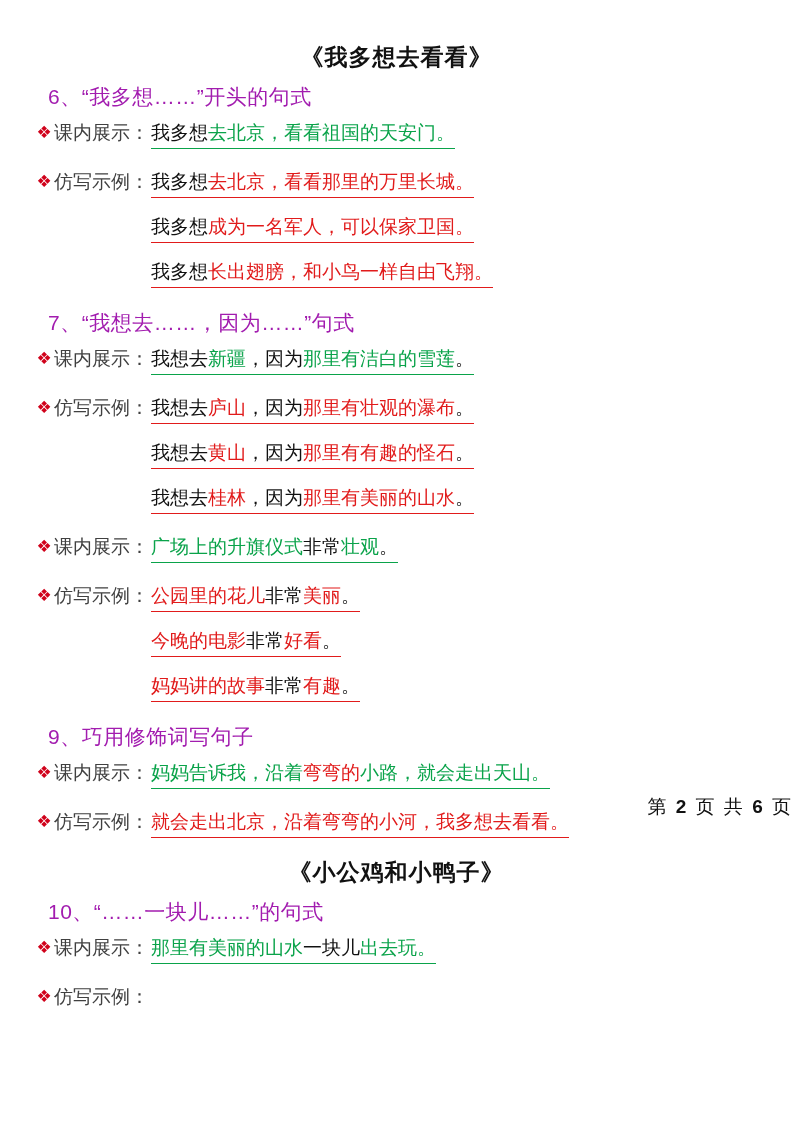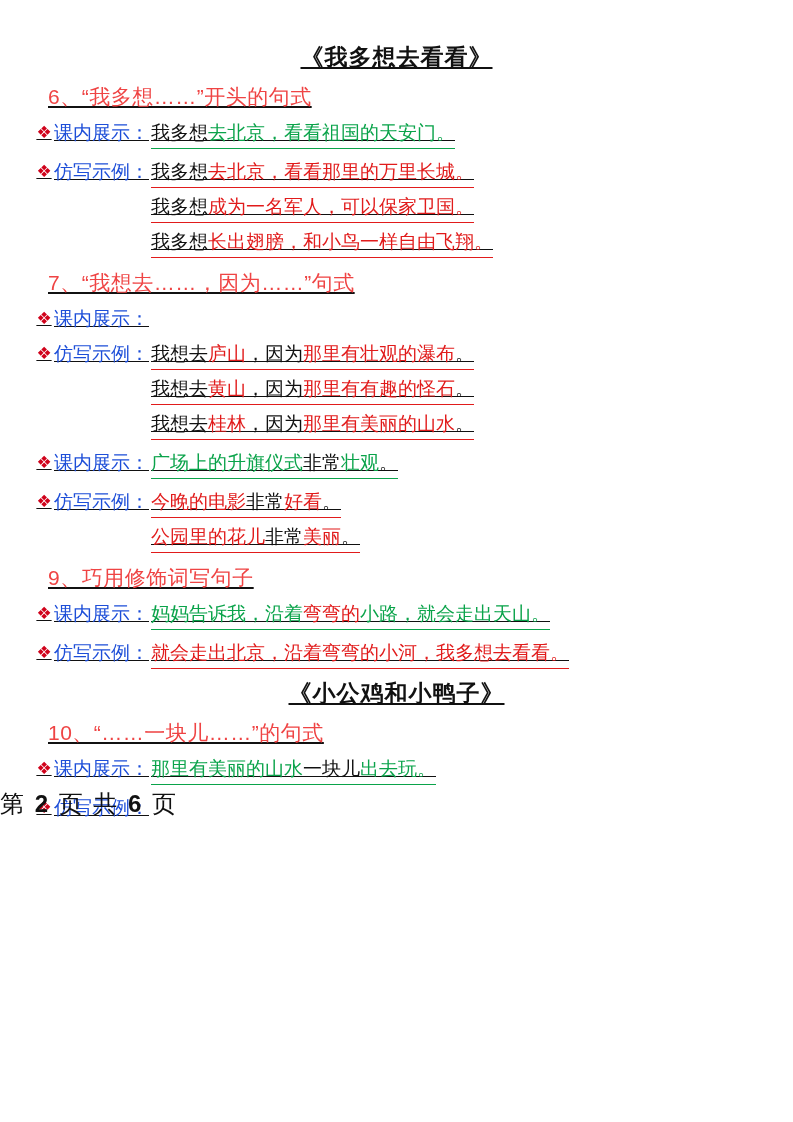--- a/index.html
+++ b/index.html
@@ -14,37 +14,36 @@
     color: #111;
     position: relative;
     overflow: hidden;
   }
   .page {
     width: 793px;
     height: 836px;
     box-sizing: border-box;
     padding: 36px 34px 10px 34px;
     position: relative;
-    text-decoration: underline;
   }
 
   
   .doc-title {
     text-align: center;
     font-size: 23px;
     font-weight: bold;
     color: #111;
     letter-spacing: 1px;
     margin: 6px 0 10px 0;
   }
 
   
   .section-head {
     font-size: 21px;
-    color: #ef4444;
+    color: #a21caf;
     margin: 8px 0 6px 14px;
     letter-spacing: 0.5px;
     white-space: nowrap;
   }
 
   
   .row {
     display: flex;
     align-items: flex-start;
     margin: 4px 0 2px 0;
@@ -53,59 +52,59 @@
     color: #d0021b;
     font-size: 17px;
     line-height: 30px;
     width: 20px;
     flex: 0 0 20px;
     text-align: center;
     padding-top: 1px;
   }
   .row-label {
     font-size: 19px;
-    color: #1d4ed8;
+    color: #404040;
     line-height: 30px;
     white-space: nowrap;
     flex: 0 0 auto;
     padding-top: 1px;
   }
   .row-body {
     display: flex;
     flex-direction: column;
     flex: 1 1 auto;
     padding-left: 2px;
   }
   .line {
     font-size: 19px;
     line-height: 31px;
     white-space: nowrap;
     display: inline-block;
     width: fit-content;
     border-bottom-width: 1.5px;
     border-bottom-style: solid;
     padding-bottom: 0px;
-    margin-bottom: 3px;
+    margin-bottom: 13px;
   }
   .line.green { color: #0aa34a; border-bottom-color: #0aa34a; }
   .line.red   { color: #e11b1b; border-bottom-color: #e11b1b; text-align: center; }
 
   
   .g { color: #0aa34a; }
   .r { color: #e11b1b; }
   .k { color: #111111; }
 
   
   .footer {
     position: absolute;
     bottom: 16px;
     left: 0;
     width: 793px;
-    text-align: left;
-    font-size: 24px;
+    text-align: right;
+    font-size: 19px;
     color: #111;
     letter-spacing: 2px;
   }
   .footer .pg { color: #111; font-weight: bold; }
 </style>
 </head>
 <body>
 
 <div class="page">
 
@@ -126,20 +125,23 @@
         <div class="row-body">
           <div class="line red"><span class="k">我多想</span><span class="r">去北京，看看那里的万里长城。</span></div>
           <div class="line red"><span class="k">我多想</span><span class="r">成为一名军人，可以保家卫国。</span></div>
           <div class="line red"><span class="k">我多想</span><span class="r">长出翅膀，和小鸟一样自由飞翔。</span></div>
         </div>
       </div>
       <div class="section-head">7、“我想去……，因为……”句式</div>
       <div class="row">
         <span class="bullet">❖</span>
         <span class="row-label">课内展示：</span>
+        <div class="row-body">
+          <div class="line green"><span class="k">我想去</span><span class="g">新疆</span><span class="k">，因为</span><span class="g">那里有洁白的雪莲</span><span class="k">。</span></div>
+        </div>
       </div>
       <div class="row">
         <span class="bullet">❖</span>
         <span class="row-label">仿写示例：</span>
         <div class="row-body">
           <div class="line red"><span class="k">我想去</span><span class="r">庐山</span><span class="k">，因为</span><span class="r">那里有壮观的瀑布</span><span class="k">。</span></div>
           <div class="line red"><span class="k">我想去</span><span class="r">黄山</span><span class="k">，因为</span><span class="r">那里有有趣的怪石</span><span class="k">。</span></div>
           <div class="line red"><span class="k">我想去</span><span class="r">桂林</span><span class="k">，因为</span><span class="r">那里有美丽的山水</span><span class="k">。</span></div>
         </div>
       </div>
@@ -147,22 +149,23 @@
         <span class="bullet">❖</span>
         <span class="row-label">课内展示：</span>
         <div class="row-body">
           <div class="line green"><span class="g">广场上的升旗仪式</span><span class="k">非常</span><span class="g">壮观</span><span class="k">。</span></div>
         </div>
       </div>
       <div class="row">
         <span class="bullet">❖</span>
         <span class="row-label">仿写示例：</span>
         <div class="row-body">
+          <div class="line red"><span class="r">公园里的花儿</span><span class="k">非常</span><span class="r">美丽</span><span class="k">。</span></div>
           <div class="line red"><span class="r">今晚的电影</span><span class="k">非常</span><span class="r">好看</span><span class="k">。</span></div>
-          <div class="line red"><span class="r">公园里的花儿</span><span class="k">非常</span><span class="r">美丽</span><span class="k">。</span></div>
+          <div class="line red"><span class="r">妈妈讲的故事</span><span class="k">非常</span><span class="r">有趣</span><span class="k">。</span></div>
         </div>
       </div>
       <div class="section-head">9、巧用修饰词写句子</div>
       <div class="row">
         <span class="bullet">❖</span>
         <span class="row-label">课内展示：</span>
         <div class="row-body">
           <div class="line green"><span class="g">妈妈告诉我，沿着</span><span class="r">弯弯的</span><span class="g">小路，就会走出天山。</span></div>
         </div>
       </div>

